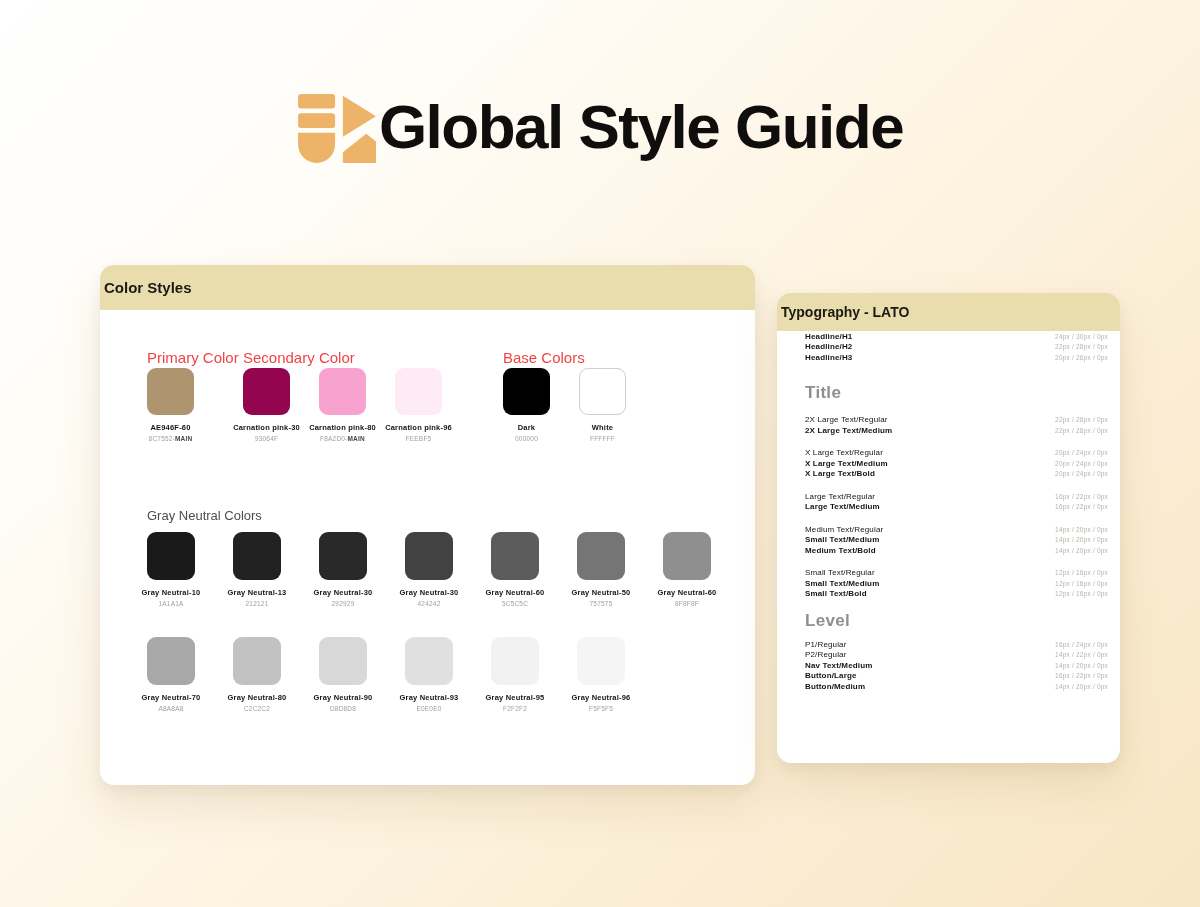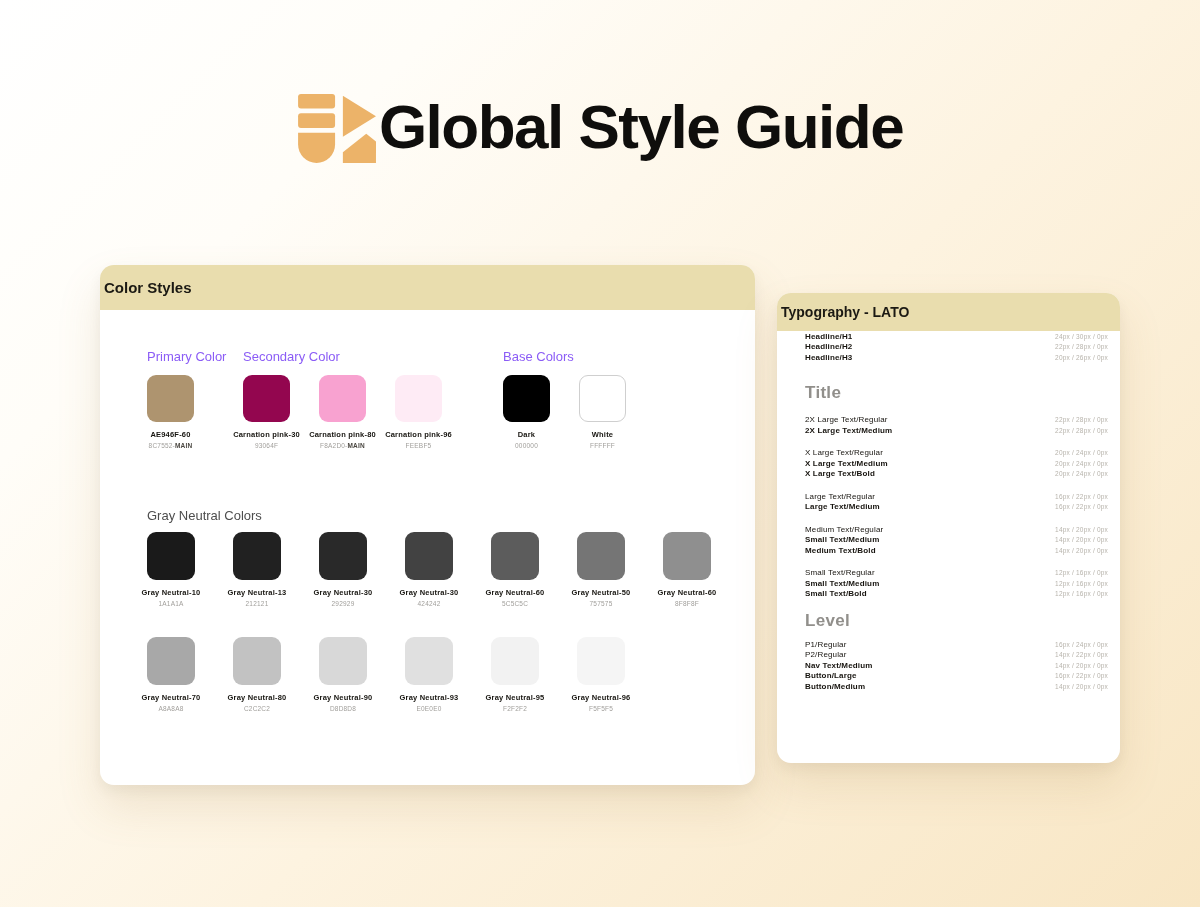--- a/index.html
+++ b/index.html
@@ -19,21 +19,21 @@
                font-weight:700;color:#1b1913;}
   #color-card{left:100px;top:265px;width:655px;height:520px;}
   #color-card .card-header{height:45px;font-size:15px;}
   #typo-card{left:757px;top:293px;width:343px;height:470px;margin-left:20px;}
   #typo-card .card-header{height:38px;font-size:14px;}
   
   .color-group{position:absolute;top:84px;}
   .color-group:nth-of-type(1){left:47px;}
   .color-group:nth-of-type(2){left:143px;}
   .color-group:nth-of-type(3){left:403px;}
-  .group-label{font-size:13px;color:#8b5cf6;margin-bottom:11px;}
+  .group-label{font-size:15px;color:#ef4444;margin-bottom:2px;}
   .cells{display:flex;gap:29px;}
   .swatch-cell{width:47px;}
   .swatch{width:47px;height:47px;border-radius:9px;box-sizing:border-box;}
   .swatch.bordered{border:1px solid #cfcfcf;}
   .center-txt{position:relative;left:50%;transform:translateX(-50%);width:max-content;text-align:center;white-space:nowrap;}
   .swatch-name{margin-top:8px;font-weight:700;font-size:7.5px;letter-spacing:.2px;color:#16140f;}
   .swatch-code{margin-top:3px;font-size:6.5px;color:#a09e9a;letter-spacing:.2px;}
   .code-main{font-weight:700;color:#4a4741;}
   
   .gray-label{position:absolute;left:47px;top:243px;font-size:13px;color:#4d4d4d;}

